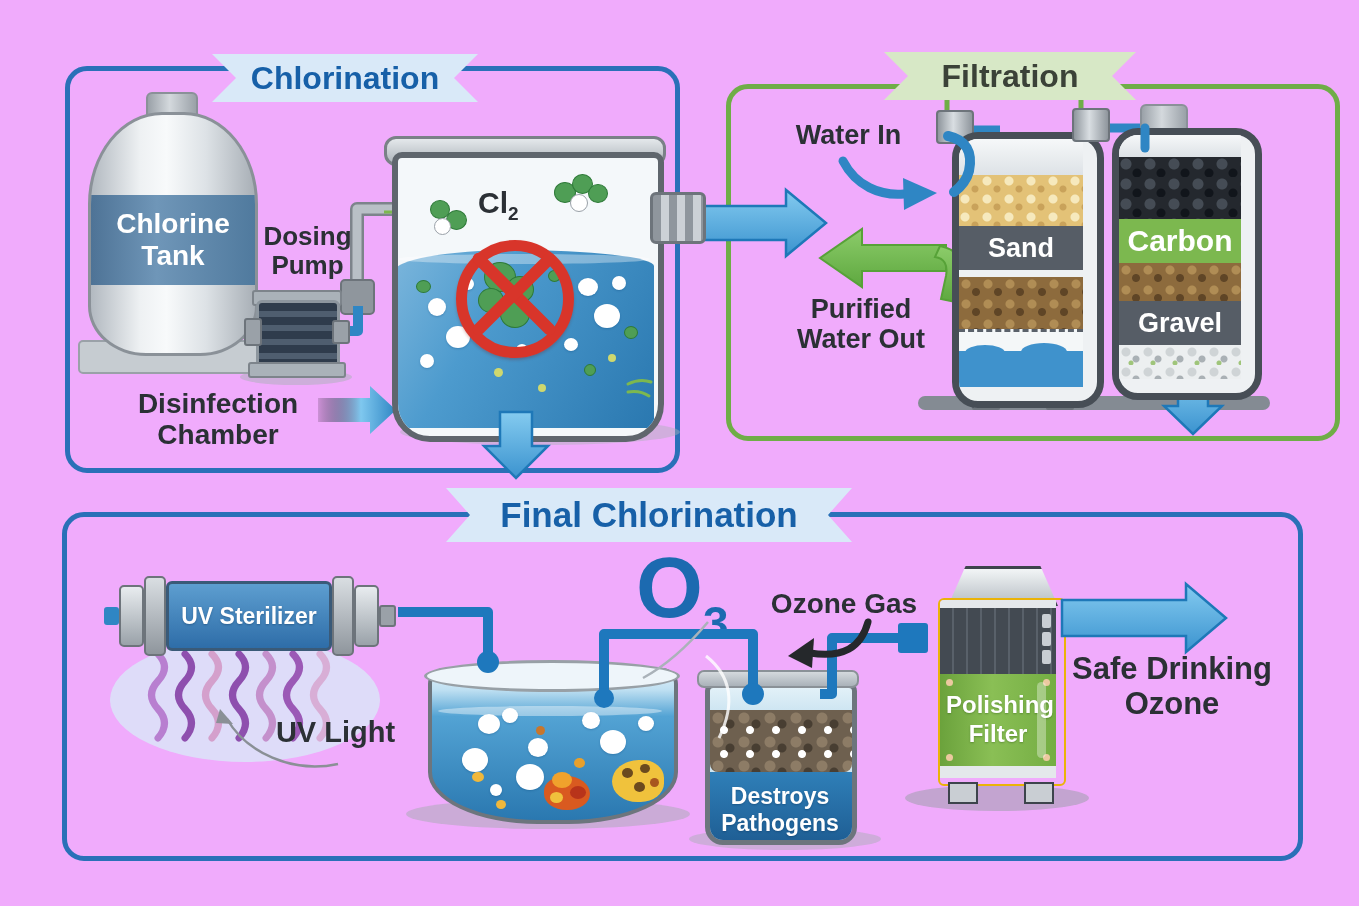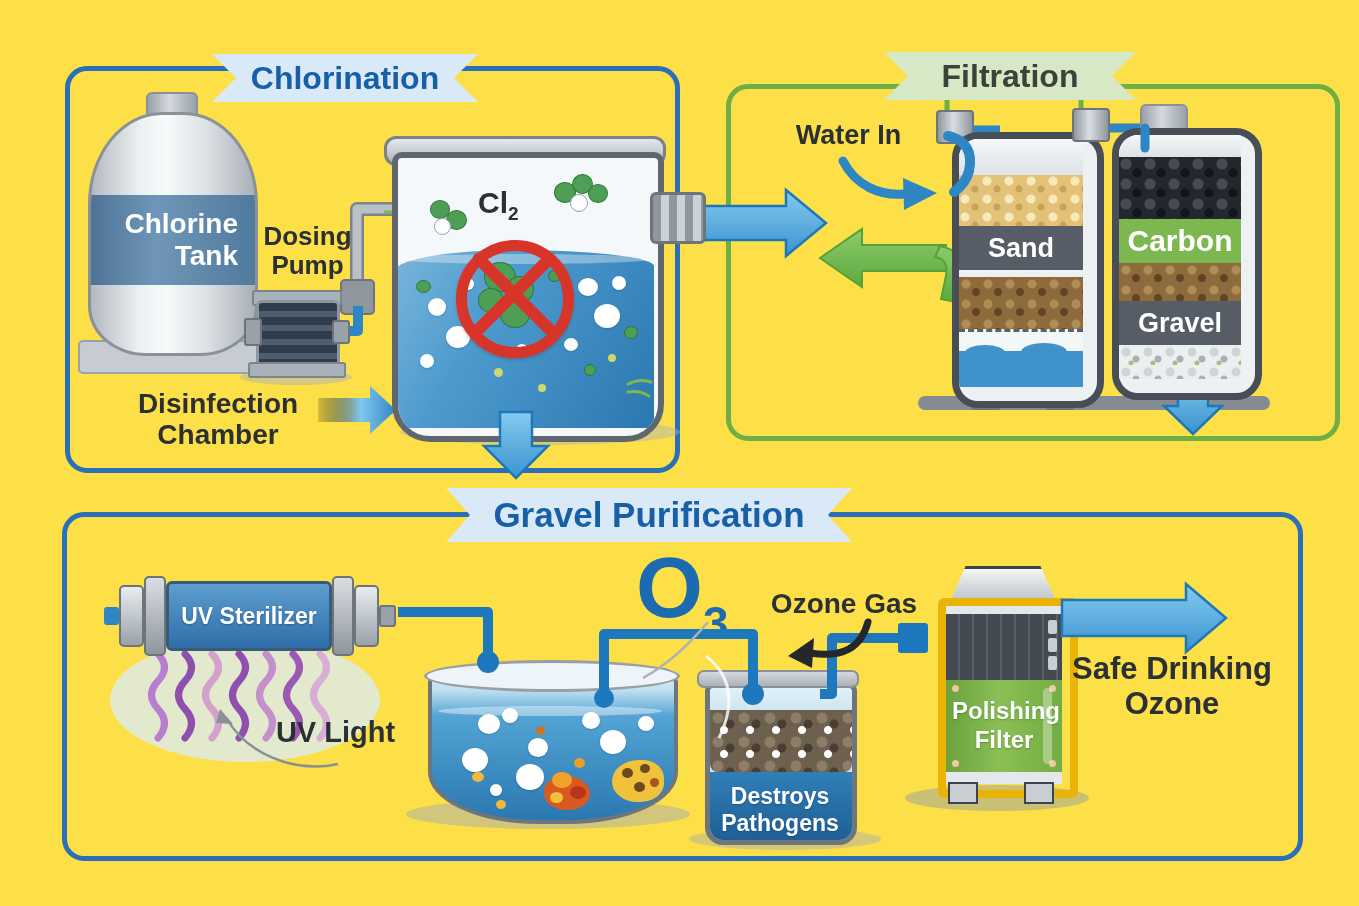--- a/index.html
+++ b/index.html
@@ -1,16 +1,16 @@
 <!DOCTYPE html>
 <html><head>
 <meta charset="utf-8">
 <style>
   html,body{margin:0;padding:0;background:#ffffff;}
-  #canvas{position:relative;width:1359px;height:906px;background:#fde047;overflow:hidden;
+  #canvas{position:relative;width:1359px;height:906px;background:#f0abfc;overflow:hidden;
           font-family:"Liberation Sans", sans-serif;}
   .abs{position:absolute;}
   .box{position:absolute;border-radius:22px;background:transparent;}
   .box.blue{border:5px solid #2a70b8;}
   .box.green{border:5px solid #6fad47;}
   .banner{position:absolute;display:flex;align-items:center;justify-content:center;
           font-weight:bold;z-index:6;
           clip-path:polygon(0 0,100% 0,calc(100% - 24px) 50%,100% 100%,0 100%,24px 50%);}
   .banner.blue{background:#d9e9f8;color:#1760a8;}
   .banner.green{background:#d7e8c6;color:#3b4238;}
@@ -108,21 +108,21 @@
 
   <div class="banner blue" style="left:212px;top:54px;width:266px;height:48px;font-size:32px;">
     <span>Chlorination</span>
   </div>
 
   <div class="comp">
     <div class="abs" style="left:78px;top:340px;width:184px;height:30px;background:#c6ccd1;border:2px solid #9aa1a8;border-radius:5px;"></div>
     <div class="abs" style="left:146px;top:92px;width:48px;height:26px;background:linear-gradient(90deg,#9aa1a8,#d4d9dd 45%,#9aa1a8);border:2px solid #8a9198;border-radius:6px 6px 2px 2px;"></div>
     <div class="abs" style="left:88px;top:112px;width:164px;height:238px;border:3px solid #8a9198;border-radius:74px 74px 58px 58px / 92px 92px 50px 50px;background:linear-gradient(90deg,#b2b9c0 0%,#eef1f3 30%,#f8fafb 46%,#dde2e6 70%,#a8afb6 100%);overflow:hidden;">
       <div class="abs band-label" style="left:0;top:80px;width:100%;height:90px;background:linear-gradient(90deg,#4e7396,#6f96b8 40%,#507a9e);font-size:28px;">
-        <div style="width:130px;text-align:right;">Chlorine Tank</div>
+        <div style="width:130px;text-align:center;">Chlorine Tank</div>
       </div>
     </div>
   </div>
 
   <div class="label" style="left:250px;top:222px;width:115px;font-size:26px;">Dosing Pump</div>
   <div class="comp">
     <div class="abs" style="left:252px;top:290px;width:86px;height:12px;background:#aab2b9;border:2px solid #7d848b;border-radius:3px;"></div>
     <div class="abs" style="left:256px;top:300px;width:78px;height:64px;background:repeating-linear-gradient(180deg,#2f3c4c 0 8px,#4f5e6f 8px 14px);border:3px solid #8d969e;border-radius:6px;"></div>
     <div class="abs" style="left:244px;top:318px;width:14px;height:24px;background:#9aa1a8;border:2px solid #6d747b;border-radius:3px;"></div>
     <div class="abs" style="left:332px;top:320px;width:14px;height:20px;background:#9aa1a8;border:2px solid #6d747b;border-radius:3px;"></div>
@@ -185,20 +185,21 @@
     <div class="abs" style="left:650px;top:192px;width:50px;height:46px;background:repeating-linear-gradient(90deg,#8f969d 0 8px,#ccd1d6 8px 16px);border:3px solid #6d747b;border-radius:6px;z-index:4;"></div>
   </div>
 
   <div class="label" style="left:122px;top:388px;width:192px;font-size:28px;">Disinfection Chamber</div>
 
   <div class="banner green" style="left:884px;top:52px;width:252px;height:48px;font-size:32px;">
     <span>Filtration</span>
   </div>
 
   <div class="label" style="left:786px;top:120px;width:125px;font-size:27px;white-space:nowrap;">Water In</div>
+  <div class="label" style="left:786px;top:294px;width:150px;font-size:27px;">Purified Water Out</div>
 
   <div class="comp">
     <div class="abs" style="left:936px;top:110px;width:34px;height:30px;background:linear-gradient(90deg,#8f969d,#d9dee2 45%,#8f969d);border:2px solid #6d747b;border-radius:4px;"></div>
     <div class="abs" style="left:972px;top:388px;width:24px;height:18px;background:#aab2b9;border:2px solid #6d747b;border-radius:2px;"></div>
     <div class="abs" style="left:1046px;top:388px;width:24px;height:18px;background:#aab2b9;border:2px solid #6d747b;border-radius:2px;"></div>
     <div class="abs" style="left:952px;top:132px;width:138px;height:262px;border:7px solid #474e56;border-radius:26px;background:#eef1f3;overflow:hidden;">
       <div class="abs" style="left:0;top:0;width:124px;height:36px;background:linear-gradient(180deg,#f6f8f9,#dde2e6);"></div>
       <div class="abs tex-sand" style="left:0;top:36px;width:124px;height:58px;"></div>
       <div class="abs band-label" style="left:0;top:87px;width:124px;height:44px;background:#565d66;font-size:27px;">
         <span>Sand</span>
@@ -223,21 +224,21 @@
       </div>
       <div class="abs tex-brown" style="left:0;top:128px;width:122px;height:38px;"></div>
       <div class="abs band-label" style="left:0;top:166px;width:122px;height:44px;background:#565d66;font-size:27px;align-items:center;">
         <span>Gravel</span>
       </div>
       <div class="abs tex-whitegravel" style="left:0;top:210px;width:122px;height:34px;"></div>
     </div>
   </div>
 
   <div class="banner blue" style="left:446px;top:488px;width:406px;height:54px;font-size:35px;">
-    <span>Gravel Purification</span>
+    <span>Final Chlorination</span>
   </div>
 
   <div class="comp" style="left:104px;top:576px;width:292px;height:80px;display:flex;align-items:center;">
     <div style="width:16px;height:18px;background:#2f86c4;border-radius:3px;"></div>
     <div style="width:22px;height:58px;background:linear-gradient(180deg,#e8ecef,#9aa2a9);border:2px solid #6d747b;border-radius:5px;"></div>
     <div style="width:18px;height:76px;background:linear-gradient(180deg,#d9dee2,#8f969d);border:2px solid #6d747b;border-radius:5px;"></div>
     <div style="width:168px;height:64px;background:linear-gradient(180deg,#5d9ed0,#2e6da8);border:3px solid #3a5a78;border-radius:6px;display:flex;align-items:center;justify-content:center;">
       <span style="color:#fff;font-weight:bold;font-size:23px;white-space:nowrap;text-shadow:0 1px 2px rgba(10,50,90,.4);">UV Sterilizer</span>
     </div>
     <div style="width:18px;height:76px;background:linear-gradient(180deg,#d9dee2,#8f969d);border:2px solid #6d747b;border-radius:5px;"></div>
@@ -295,21 +296,21 @@
     <div class="abs" style="left:705px;top:683px;width:142px;height:152px;border:5px solid #6d757d;border-radius:8px 8px 18px 18px;background:linear-gradient(180deg,#e2f1f8,#cfe6f2 14%);overflow:hidden;">
       <div class="abs tex-pathogen" style="left:0;top:22px;width:142px;height:62px;border-radius:0 0 8px 8px;"></div>
       <div class="abs" style="left:0;top:84px;width:142px;height:68px;background:linear-gradient(180deg,#2f7fb8,#1f5f95);"></div>
       <div class="abs" style="left:4px;bottom:4px;width:132px;color:#fff;font-weight:bold;font-size:23px;text-align:center;line-height:1.15;text-shadow:0 1px 2px rgba(10,50,90,.4);">Destroys Pathogens</div>
     </div>
     <div class="abs" style="left:697px;top:670px;width:158px;height:14px;background:linear-gradient(180deg,#d4d9dd,#aab2b9);border:2px solid #8a9197;border-radius:7px;z-index:4;"></div>
   </div>
 
   <div class="comp">
     <div class="abs" style="left:948px;top:566px;width:104px;height:34px;background:linear-gradient(180deg,#f2f5f6,#b9c0c6);border:3px solid #3d444c;clip-path:polygon(16% 0,84% 0,100% 100%,0 100%);"></div>
-    <div class="abs" style="left:938px;top:598px;width:124px;height:184px;border:8px solid #eab308;border-radius:6px;overflow:hidden;">
+    <div class="abs" style="left:938px;top:598px;width:124px;height:184px;border:2px solid #eab308;border-radius:6px;overflow:hidden;">
       <div class="abs" style="left:0;top:0;width:116px;height:8px;background:#e4e8eb;"></div>
       <div class="abs" style="left:0;top:8px;width:116px;height:66px;background:repeating-linear-gradient(90deg,#434a52 0 12px,#59616a 12px 14px),repeating-linear-gradient(180deg,rgba(0,0,0,0) 0 9px,#59616a 9px 11px);background-color:#434a52;"></div>
       <div class="abs" style="left:102px;top:14px;width:9px;height:14px;background:#c9ced3;border-radius:2px;"></div>
       <div class="abs" style="left:102px;top:32px;width:9px;height:14px;background:#c9ced3;border-radius:2px;"></div>
       <div class="abs" style="left:102px;top:50px;width:9px;height:14px;background:#c9ced3;border-radius:2px;"></div>
       <div class="abs" style="left:0;top:74px;width:116px;height:92px;background:linear-gradient(90deg,#6ba23c,#8abf55 45%,#74ad43);display:flex;align-items:center;justify-content:center;">
         <span style="width:104px;color:#fff;font-weight:bold;font-size:24px;text-align:center;line-height:1.2;text-shadow:0 1px 2px rgba(30,70,10,.35);">Polishing Filter</span>
         <span class="screw" style="left:6px;top:5px;"></span>
           <span class="screw" style="right:6px;top:5px;"></span>
         <span class="screw" style="left:6px;bottom:5px;"></span>

